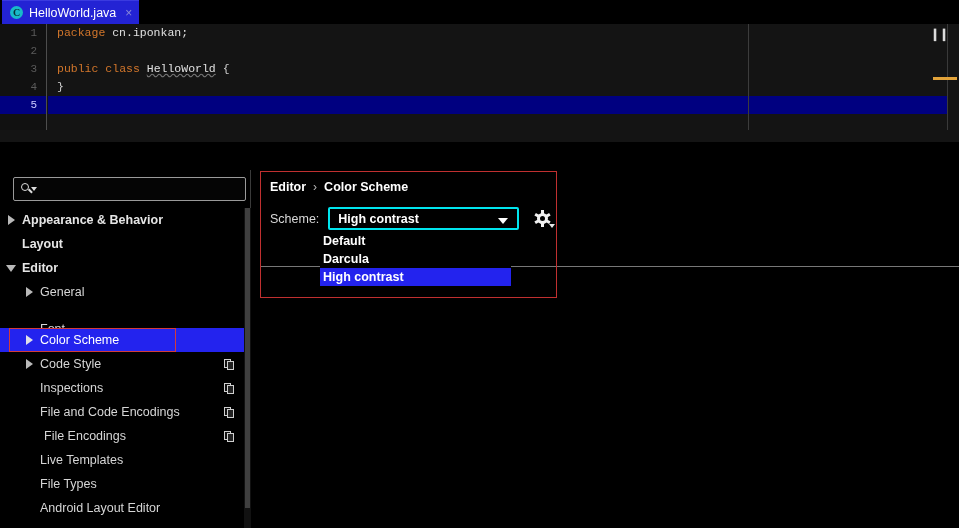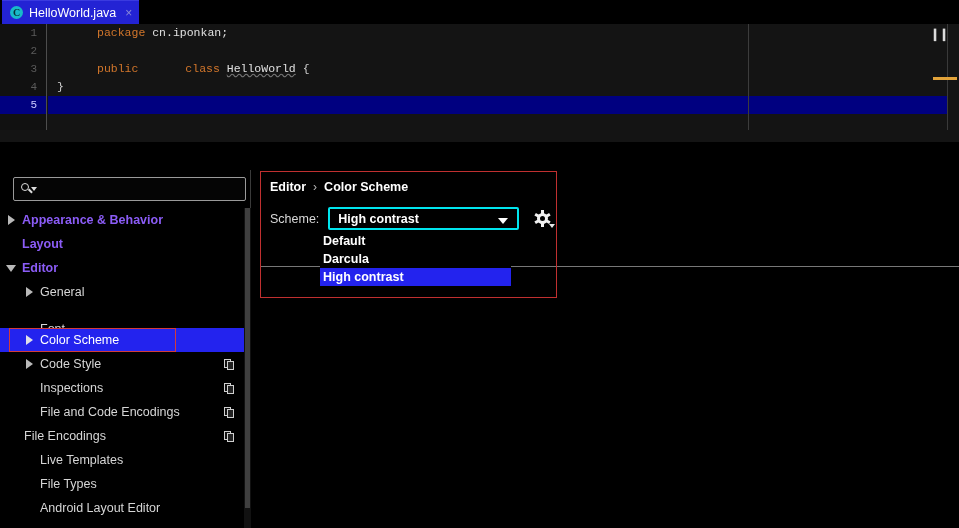--- a/index.html
+++ b/index.html
@@ -56,21 +56,21 @@
     position: absolute; left: 48px; top: 0; right: 0; height: 118px;
     background: #141414;
   }
   .code-line {
     height: 18px; line-height: 18px;
     font-family: "Liberation Mono", monospace;
     font-size: 11.5px; color: #d8d8d8;
     padding-left: 9px; white-space: pre;
   }
   .code-line.cur { background: #000080; }
-  .kw { color: #d2762b; margin-left: 40px; }
+  .kw { color: #d2762b; }
   .cls { color: #e0e0e0; text-decoration: underline; text-decoration-style: wavy; text-decoration-color: #777; }
   .pkg { color: #e0e0e0; }
   .punc { color: #cfcfcf; }
 
   .right-gutter {
     position: absolute; right: 0; top: 24px; width: 12px; height: 118px;
     background: #141414; border-left: 1px solid #3a3a3a;
   }
   .pause-icon {
     position: absolute; right: 11px; top: 27px;
@@ -149,21 +149,21 @@
     background: transparent; border: 0; outline: 0;
     color: #e6e6e6; font-size: 12px; flex: 1; height: 20px;
     font-family: "Liberation Sans", sans-serif;
   }
 
   .tree { position: absolute; left: 0; top: 38px; width: 244px; height: 320px; }
   .tree-item {
     position: relative; height: 24px; display: flex; align-items: center;
     color: #d6d6d6; font-size: 12.5px;
   }
-  .tree-item.top { font-weight: bold; color: #8b5cf6; }
+  .tree-item.top { font-weight: bold; color: #e5e5e5; }
   .tree-item .twisty {
     position: absolute; width: 12px; height: 12px;
   }
   .twisty.right::before {
     content: ""; position: absolute; left: 2px; top: 1px;
     width: 0; height: 0;
     border-top: 5px solid transparent; border-bottom: 5px solid transparent;
     border-left: 7px solid #b9b9b9;
   }
   .twisty.down::before {
@@ -362,21 +362,21 @@
               </span>
             </div>
             <div class="tree-item">
               <span class="label" style="left: 40px;">File and Code Encodings</span>
               <span class="badge-icon">
                 <span class="b1"></span>
                 <span class="b2"></span>
               </span>
             </div>
             <div class="tree-item">
-              <span class="label" style="left: 24px;">File Encodings</span>
+              <span class="label" style="left: 44px;">File Encodings</span>
               <span class="badge-icon">
                 <span class="b1"></span>
                 <span class="b2"></span>
               </span>
             </div>
             <div class="tree-item">
               <span class="label" style="left: 40px;">Live Templates</span>
             </div>
             <div class="tree-item">
               <span class="label" style="left: 40px;">File Types</span>

